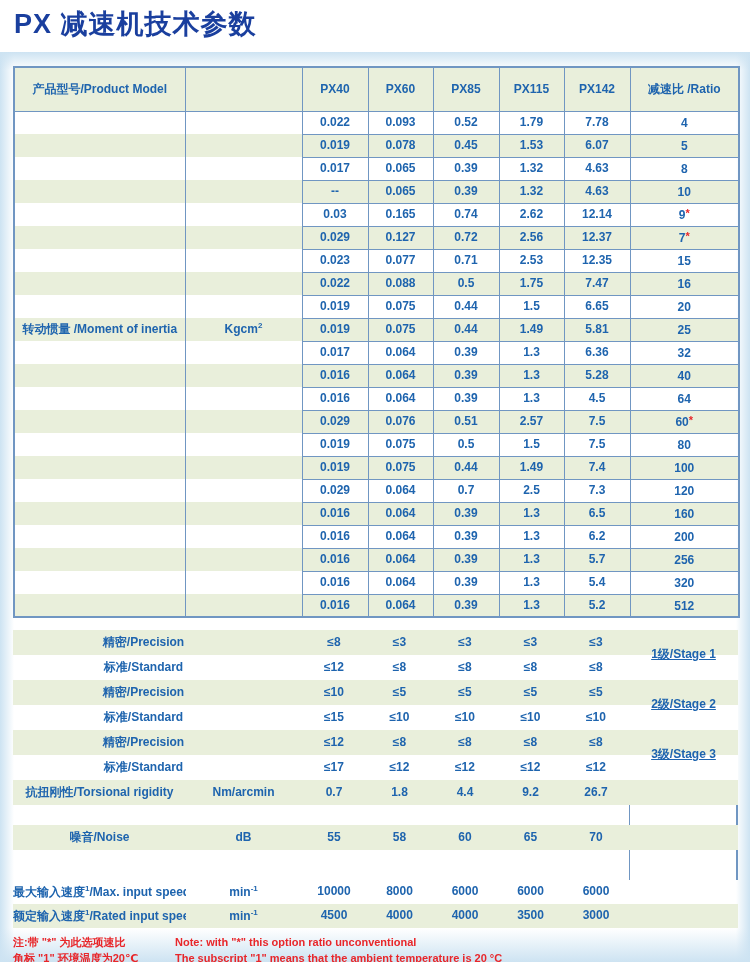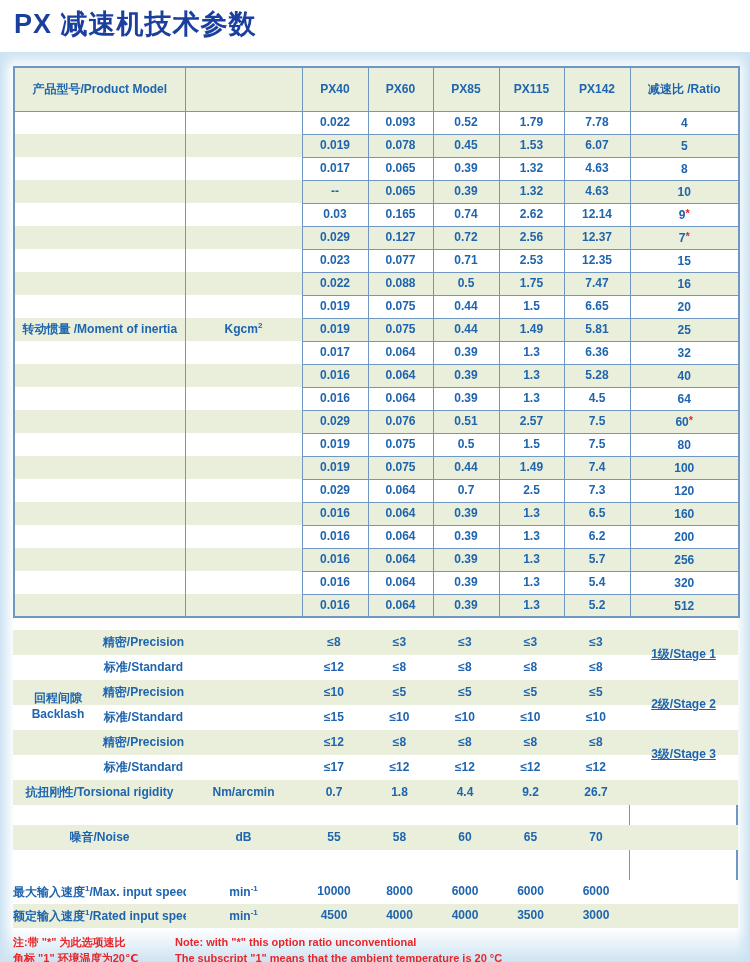--- a/index.html
+++ b/index.html
@@ -347,24 +347,20 @@
           <td>0.39</td>
           <td>1.3</td>
           <td>5.2</td>
           <td><span>512</span><span class="star"></span></td>
         </tr>
       </tbody>
   </table>
 
   <div class="lower">
 
-    <div class="overlay ov-backlash">
-      <span>回程间隙</span>
-      <span>Backlash</span>
-    </div>
 
     <table class="lt">
       <colgroup>
         <col style="width:88px">
           <col style="width:85px">
           <col style="width:115px">
         <col style="width:66px">
           <col style="width:65px">
           <col style="width:66px">
           <col style="width:65px">

